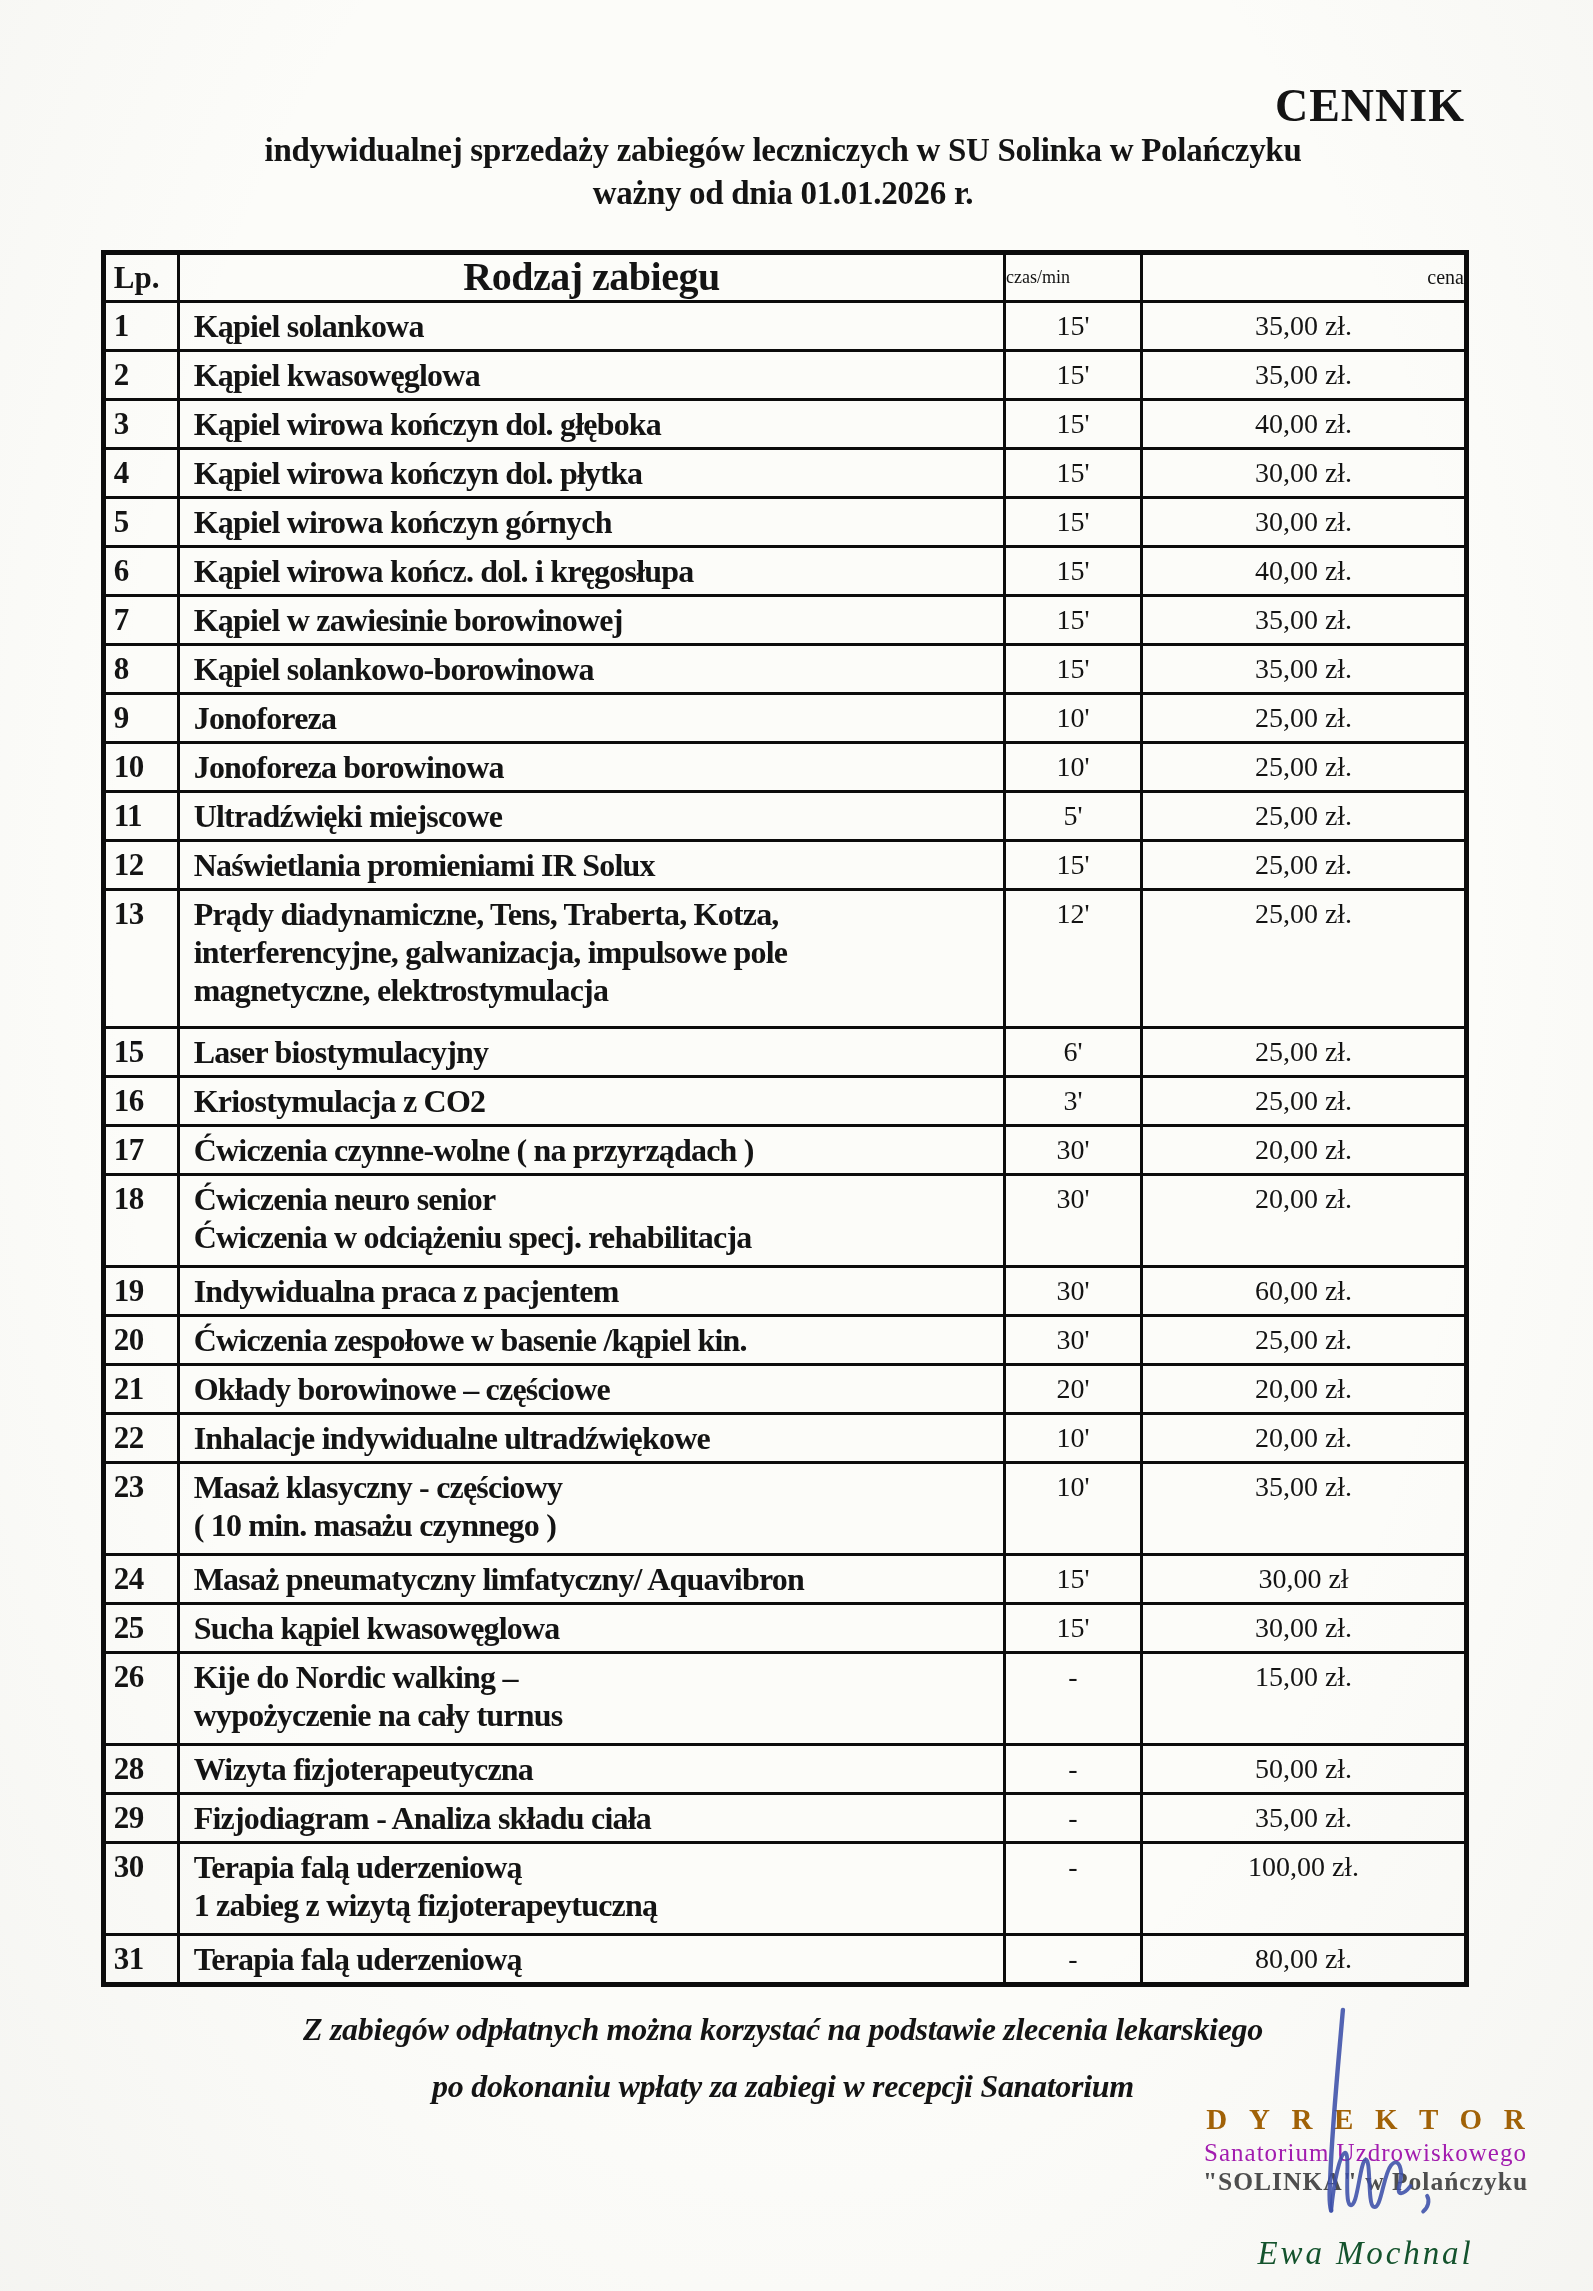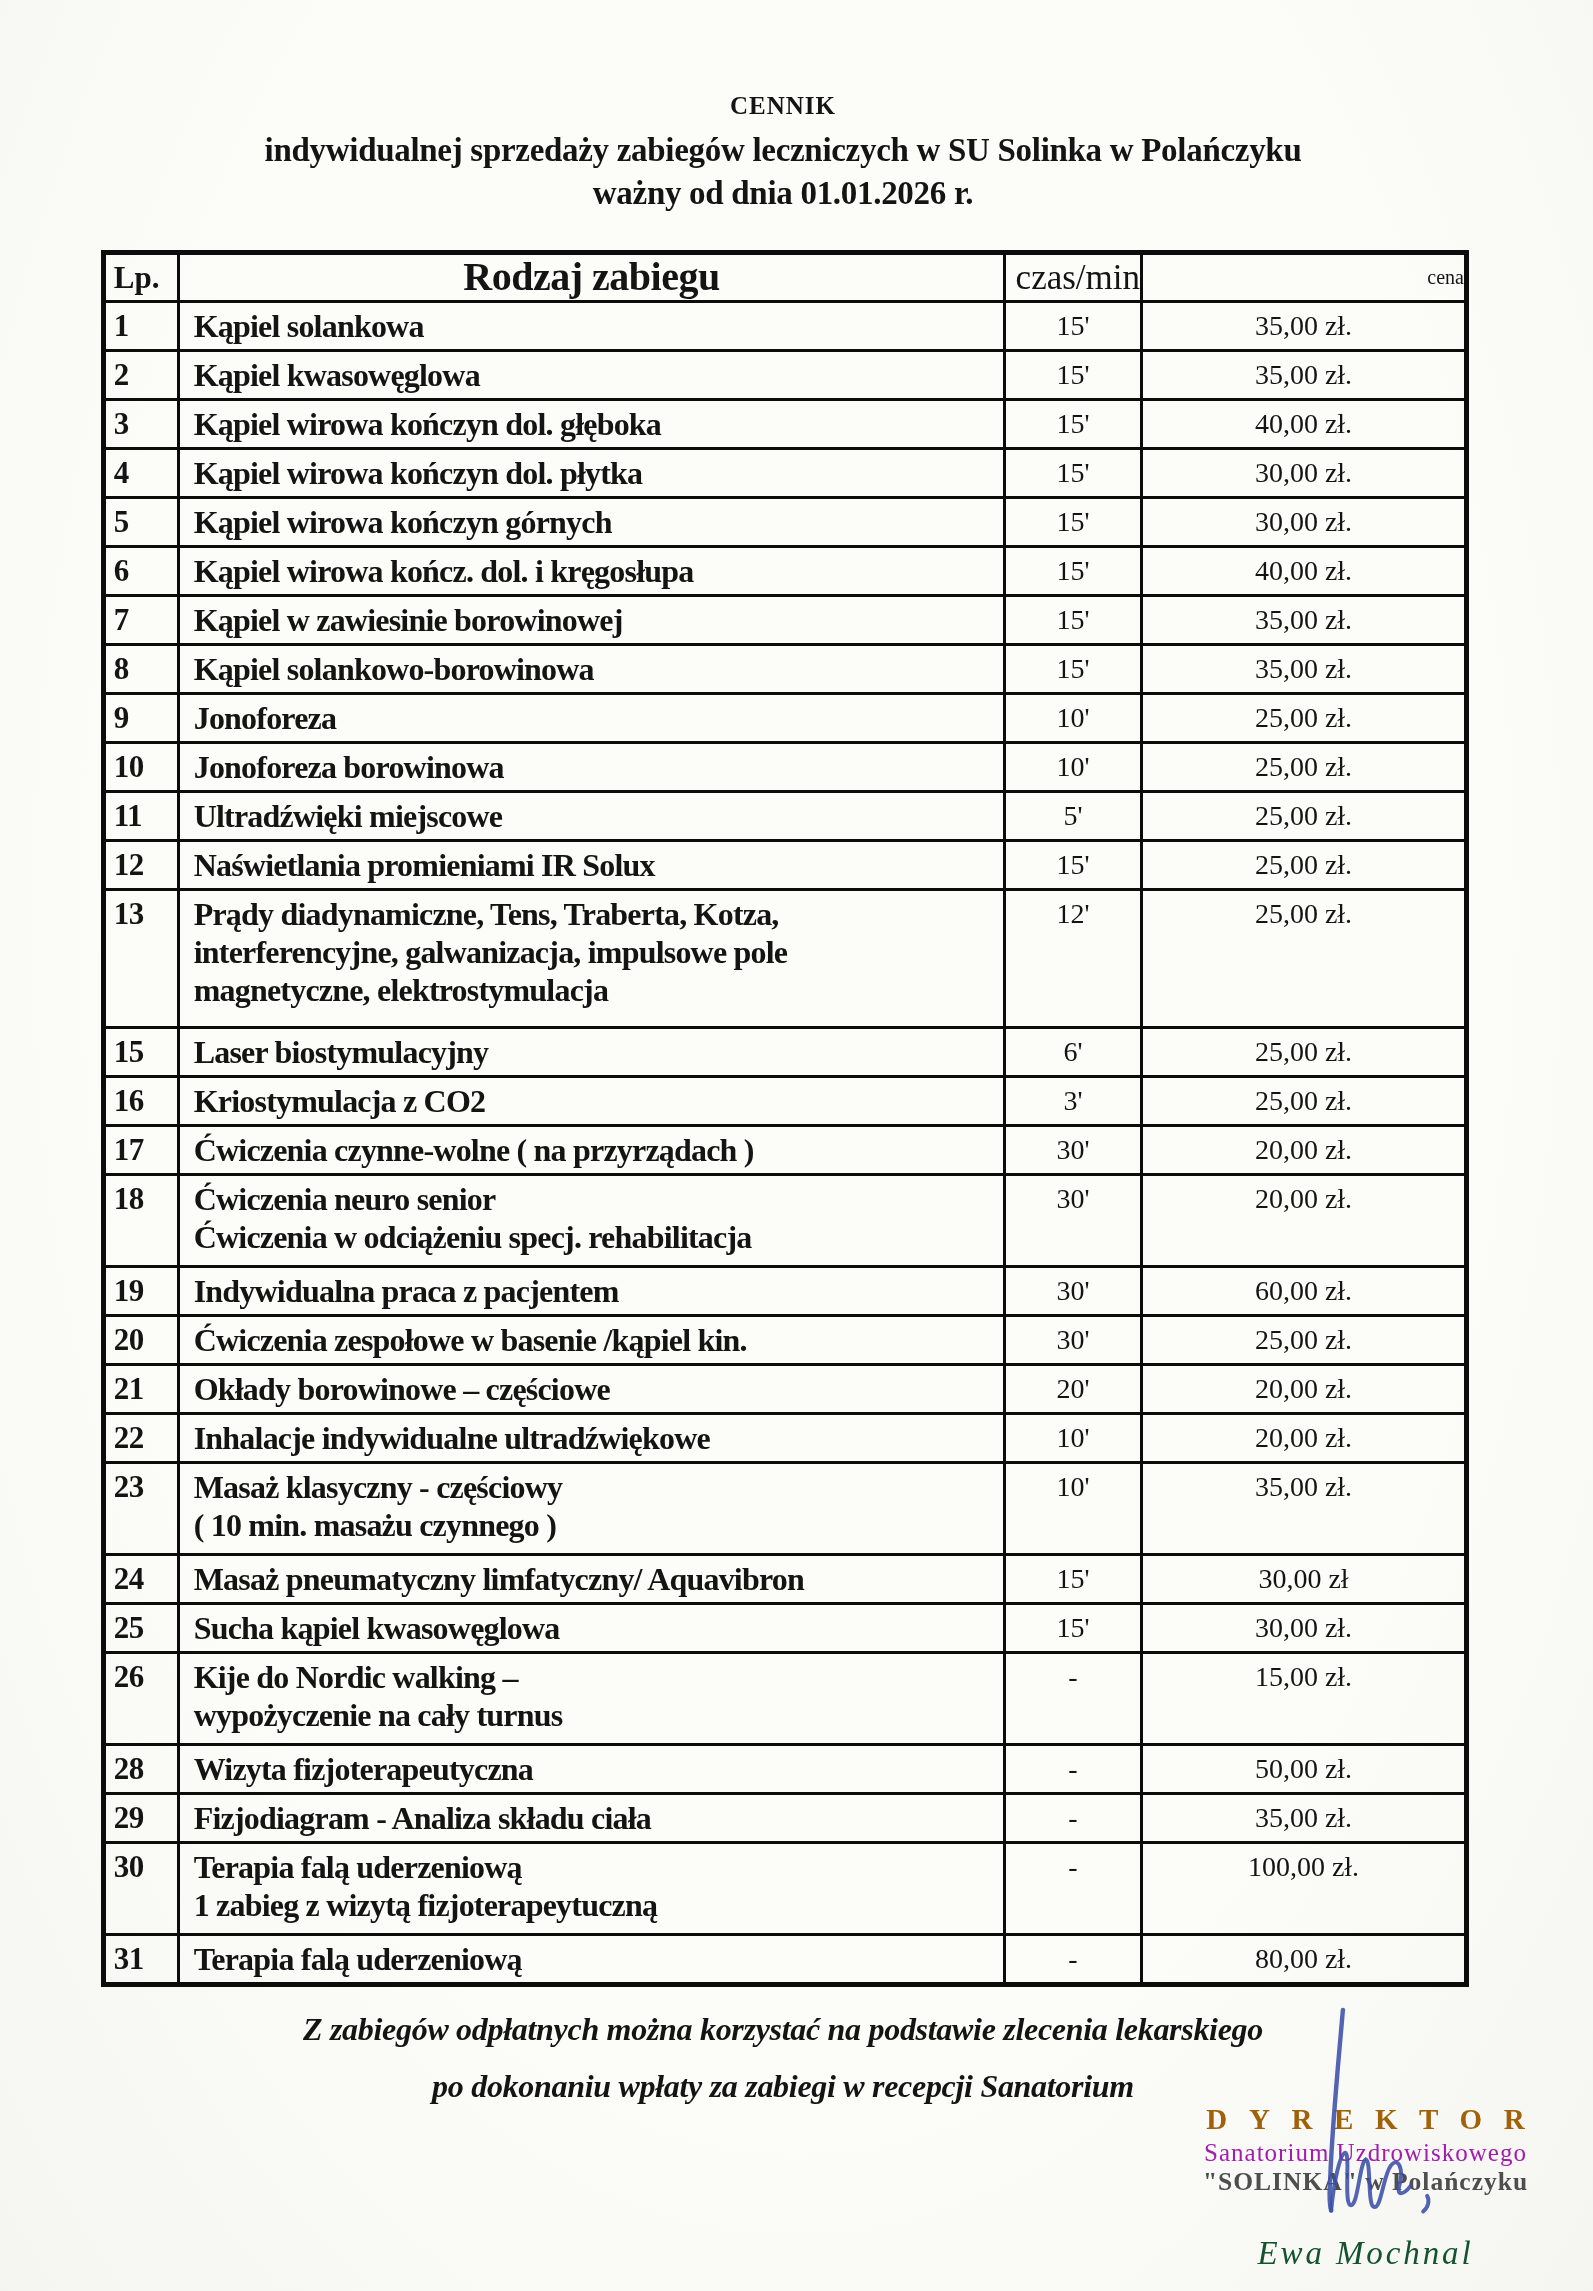--- a/index.html
+++ b/index.html
@@ -17,21 +17,21 @@
   .page::before{
     content:""; position:absolute; inset:0;
     background:radial-gradient(ellipse at 50% 40%, rgba(255,255,255,0) 60%, rgba(180,180,175,0.10) 100%);
     pointer-events:none;
   }
 
   .doc-header{
     position:absolute; top:84px; left:101px; width:1364px;
     text-align:center;
   }
-  .doc-title{ font-size:25px; font-weight:bold; letter-spacing:1px; line-height:43px; }
+  .doc-title{ font-size:46px; font-weight:bold; letter-spacing:1px; line-height:43px;text-align:right; }
   .doc-subtitle{ font-size:33px; font-weight:bold; line-height:43px; margin-top:2px; letter-spacing:-0.3px;}
   .doc-validity{ font-size:33px; font-weight:bold; line-height:43px; letter-spacing:-0.3px;}
 
   table.price-table{
     position:absolute; left:101px; top:250px;
     width:1364px;
     border-collapse:collapse;
     table-layout:fixed;
     background:transparent;
   }
@@ -43,21 +43,21 @@
   table.price-table th, table.price-table td{
     border:3.9px solid #0c0c0c;
     vertical-align:top;
     overflow:hidden;
   }
   table.price-table{ border:5.9px solid #0c0c0c; }
 
   thead th{ height:47px; }
   th.h-lp{ font-size:31px; font-weight:bold; text-align:left; padding:2px 3.9px 0 7.8px; line-height:41px;}
   th.h-name{ font-size:40px; font-weight:bold; text-align:center; line-height:43px; letter-spacing:-0.5px;}
-  th.h-time{ font-size:35px; font-weight:normal; text-align:right; line-height:45px;}
+  th.h-time{ font-size:18px; font-weight:normal; text-align:left; line-height:45px;}
   th.h-price{ font-size:20px; font-weight:normal; text-align:right; line-height:45px;}
 
   td.lp-cell{
     font-size:31px; font-weight:bold; padding:0 0 0 7.8px; line-height:45px;
     letter-spacing:-0.5px;
   }
   td.name-cell{
     font-size:32px; font-weight:bold; padding:0 5.9px 0 13.7px;
     letter-spacing:-0.8px;
   }

